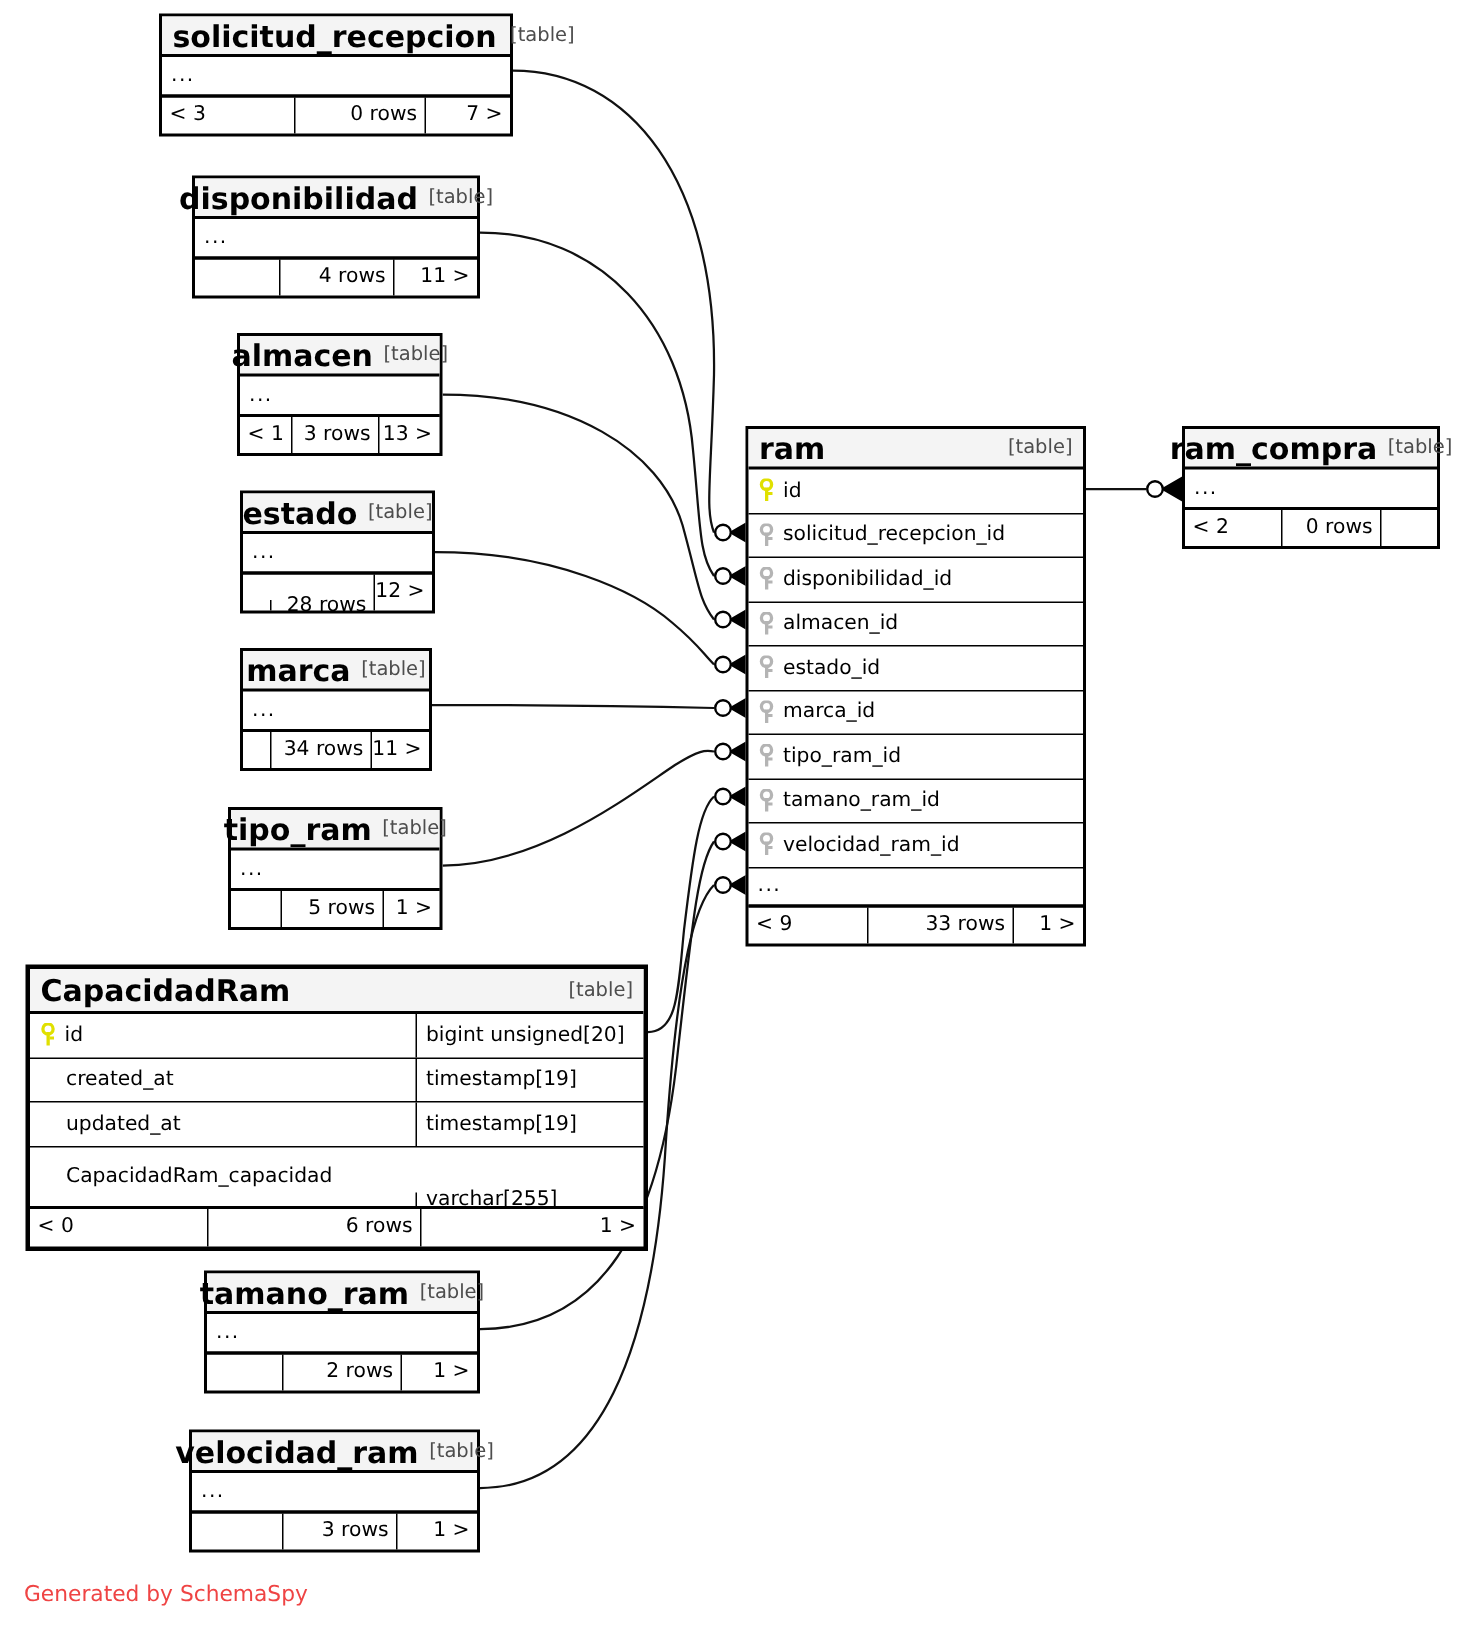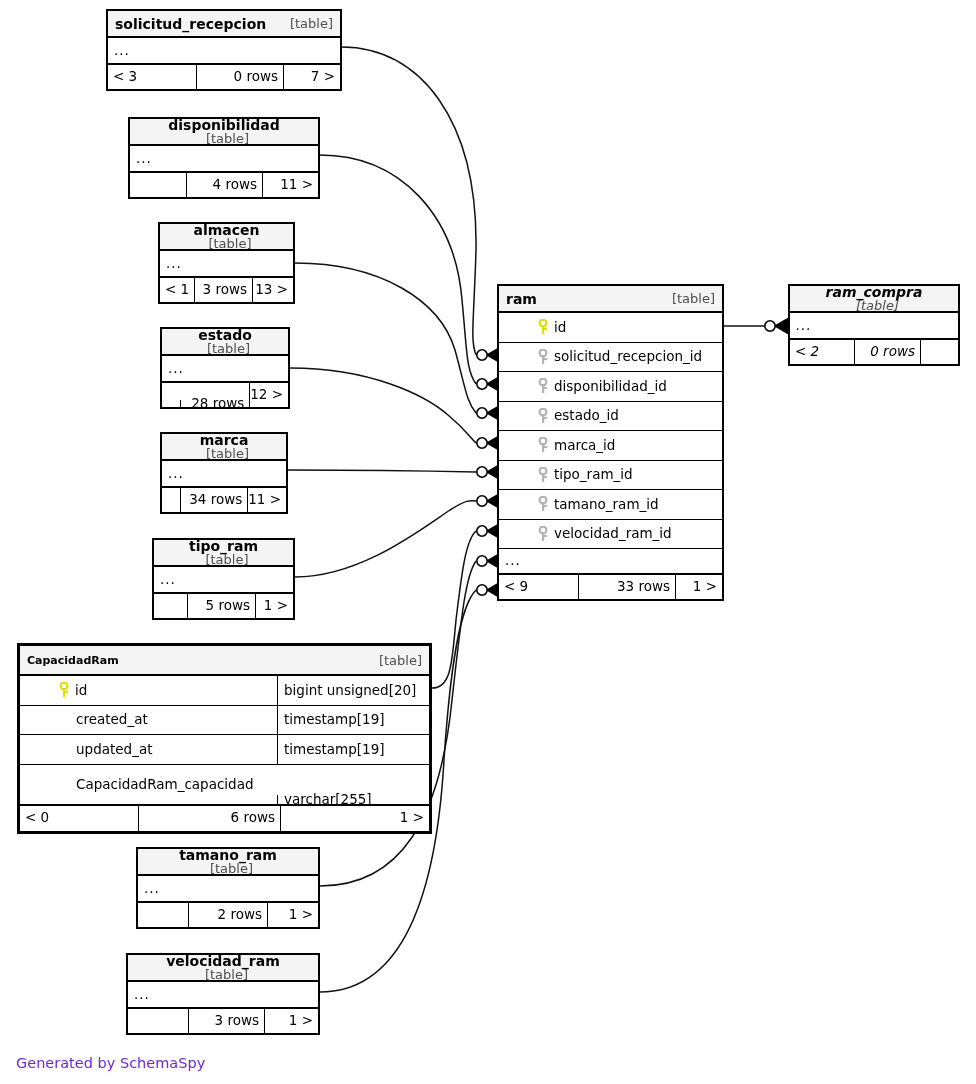--- a/index.html
+++ b/index.html
@@ -54,32 +54,31 @@
     align-items: center;
     justify-content: space-between;
     padding: 0 7px;
     height: 27px;
     white-space: nowrap;
   }
   .tbl.focus .thead { border-bottom-width: 2px; }
 
   .tname {
     font-weight: bold;
-    font-size: 14px;
+    font-size: 20px;
     color: #000;
   }
   .ttag {
     font-size: 13px;
     color: #4d4d4d;
     font-weight: normal;
     padding-left: 9px;
   }
   .thead.center {
     justify-content: center;
-    flex-direction: column;
   }
   .thead.center .ttag { padding-left: 7px; }
 
   
   .ellipsis-row {
     box-sizing: border-box;
     height: 27px;
     display: flex;
     align-items: center;
     padding: 0 6px;
@@ -89,21 +88,20 @@
     color: #000;
   }
 
   
   .col-row {
     box-sizing: border-box;
     display: flex;
     align-items: stretch;
     height: 29.5px;
     border-bottom: 1.6px solid #000;
-    padding-left: 32px;
   }
   .col-name {
     flex: 1 1 auto;
     display: flex;
     align-items: center;
     padding-left: 6px;
     white-space: nowrap;
     overflow: hidden;
   }
   .col-type {
@@ -144,21 +142,21 @@
     font-size: 13.5px;
   }
   .tfoot .fc.left  { justify-content: flex-start; padding-left: 5px; }
   .tfoot .fc.right { justify-content: flex-end;  padding-right: 5px; }
   .tfoot .fc.sep   { border-left: 1.6px solid #000; }
 
   
   .credit {
     position: absolute;
     font-size: 14.5px;
-    color: #6d28d9;
+    color: #ef4444;
     white-space: nowrap;
   }
 </style>
 </head>
 <body>
 
 <div id="canvas">
 
   <svg id="edges" viewBox="0 0 976 1084" width="976" height="1084">
     <defs>
@@ -303,21 +301,21 @@
       <span class="ttag">[table]</span>
     </div>
     <div class="ellipsis-row">...</div>
     <div class="tfoot">
       <div class="fc left" style="width:60px;"></div>
       <div class="fc right sep" style="width:76px;">3 rows</div>
       <div class="fc right sep" style="flex:1;">1 &gt;</div>
     </div>
   </div>
 
-  <div class="tbl" style="left:788px; top:284px; width:172px;font-style:italic;">
+  <div class="tbl" style="left:788px; top:284px; width:172px;">
     <div class="thead center">
       <span class="tname">ram_compra</span>
       <span class="ttag">[table]</span>
     </div>
     <div class="ellipsis-row">...</div>
     <div class="tfoot">
       <div class="fc left" style="width:64px;">&lt; 2</div>
       <div class="fc right sep" style="width:66px;">0 rows</div>
       <div class="fc right sep" style="flex:1;"></div>
     </div>
@@ -361,20 +359,32 @@
           <svg width="12" height="16" viewBox="0 0 12 16">
               <circle cx="6" cy="4" r="3.4" fill="none" stroke="#b4b4b4" stroke-width="2.2"></circle>
               <rect x="5" y="6" width="2.2" height="9" fill="#b4b4b4"></rect>
               <rect x="7" y="9" width="3" height="2" fill="#b4b4b4"></rect>
             </svg>
         </span>
         <span class="col-label">disponibilidad_id</span>
       </div>
     </div>
 
+    <div class="col-row">
+      <div class="col-name">
+        <span class="keyicon">
+          <svg width="12" height="16" viewBox="0 0 12 16">
+              <circle cx="6" cy="4" r="3.4" fill="none" stroke="#b4b4b4" stroke-width="2.2"></circle>
+              <rect x="5" y="6" width="2.2" height="9" fill="#b4b4b4"></rect>
+              <rect x="7" y="9" width="3" height="2" fill="#b4b4b4"></rect>
+            </svg>
+        </span>
+        <span class="col-label">almacen_id</span>
+      </div>
+    </div>
 
     <div class="col-row">
       <div class="col-name">
         <span class="keyicon">
           <svg width="12" height="16" viewBox="0 0 12 16">
               <circle cx="6" cy="4" r="3.4" fill="none" stroke="#b4b4b4" stroke-width="2.2"></circle>
               <rect x="5" y="6" width="2.2" height="9" fill="#b4b4b4"></rect>
               <rect x="7" y="9" width="3" height="2" fill="#b4b4b4"></rect>
             </svg>
         </span>
@@ -439,21 +449,21 @@
 
     <div class="tfoot">
       <div class="fc left" style="width:79px;">&lt; 9</div>
       <div class="fc right sep" style="width:97px;">33 rows</div>
       <div class="fc right sep" style="flex:1;">1 &gt;</div>
     </div>
   </div>
 
   <div class="tbl focus" style="left:17px; top:643px; width:415px;">
     <div class="thead" style="height:30px;">
-      <span class="tname" style="font-size:11px;">CapacidadRam</span>
+      <span class="tname" style="font-size:20px;">CapacidadRam</span>
       <span class="ttag">[table]</span>
     </div>
 
     <div class="col-row" style="height:29.5px;">
       <div class="col-name">
         <span class="keyicon">
           <svg width="12" height="16" viewBox="0 0 12 16">
               <circle cx="6" cy="4" r="3.4" fill="none" stroke="#e0e000" stroke-width="2.2"></circle>
               <rect x="5" y="6" width="2.2" height="9" fill="#e0e000"></rect>
               <rect x="7" y="9" width="3" height="2" fill="#e0e000"></rect>

